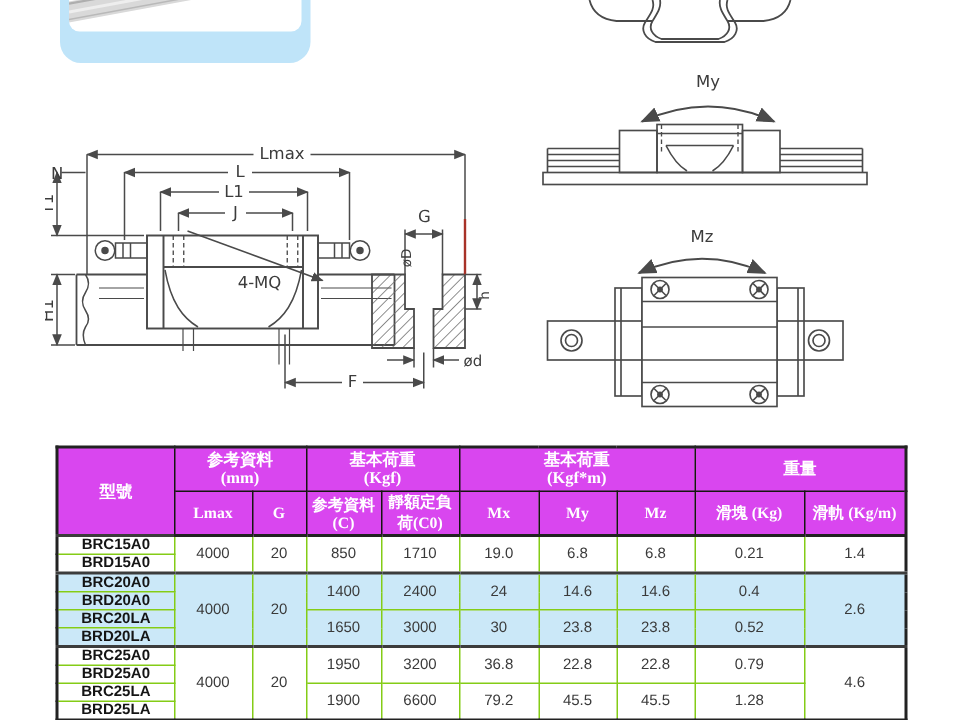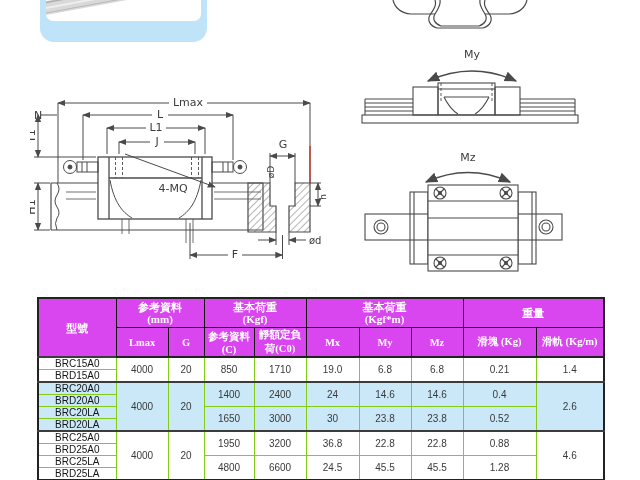--- a/index.html
+++ b/index.html
@@ -23,21 +23,21 @@
   .spec-table{position:absolute;left:37px;top:297px;width:566px;border-collapse:collapse;
               table-layout:fixed;}
   .spec-table th{background:#d946ef;color:#fff;border:1px solid #15160f;
                  font-weight:bold;padding:0;text-align:center;font-family:Liberation Serif, serif;}
   .spec-table thead tr.grp th{height:28px;font-size:11px;line-height:12px;}
   .spec-table thead tr.sub th{height:24px;font-size:10.5px;}
   .spec-table thead th.tiny{font-size:6.5px;}
   .spec-table thead th .unit{font-weight:bold;}
   .spec-table tbody td{border:1px solid #84cc16;height:11px;font-size:10px;line-height:11px;
                  text-align:center;color:#3a3a3a;padding:0;background:#fff;}
-  .spec-table tbody td.model{font-weight:normal;color:#141414;}
+  .spec-table tbody td.model{font-weight:bold;color:#141414;}
   .spec-table tbody tr.shade td{background:#cbe8f8;}
   .spec-table tbody tr.group-start td{border-top:2px solid #3c3c3c;}
   .spec-table{border:2px solid #222;}
   .spec-table thead tr.sub th{border-bottom:2px solid #222;}
 </style>
 </head>
 <body>
 
 <div class="page">
 
@@ -368,31 +368,31 @@
         </tr>
         <tr class="group-start">
           <td class="model">BRC25A0</td>
           <td rowspan="4">4000</td>
           <td rowspan="4">20</td>
           <td rowspan="2">1950</td>
           <td rowspan="2">3200</td>
           <td rowspan="2">36.8</td>
           <td rowspan="2">22.8</td>
           <td rowspan="2">22.8</td>
-          <td rowspan="2">0.88</td>
+          <td rowspan="2">0.79</td>
           <td rowspan="4">4.6</td>
         </tr>
         <tr>
           <td class="model">BRD25A0</td>
         </tr>
         <tr>
           <td class="model">BRC25LA</td>
-          <td rowspan="2">4800</td>
+          <td rowspan="2">1900</td>
           <td rowspan="2">6600</td>
-          <td rowspan="2">24.5</td>
+          <td rowspan="2">79.2</td>
           <td rowspan="2">45.5</td>
           <td rowspan="2">45.5</td>
           <td rowspan="2">1.28</td>
         </tr>
         <tr>
           <td class="model">BRD25LA</td>
         </tr>
       </tbody>
   </table>
 

